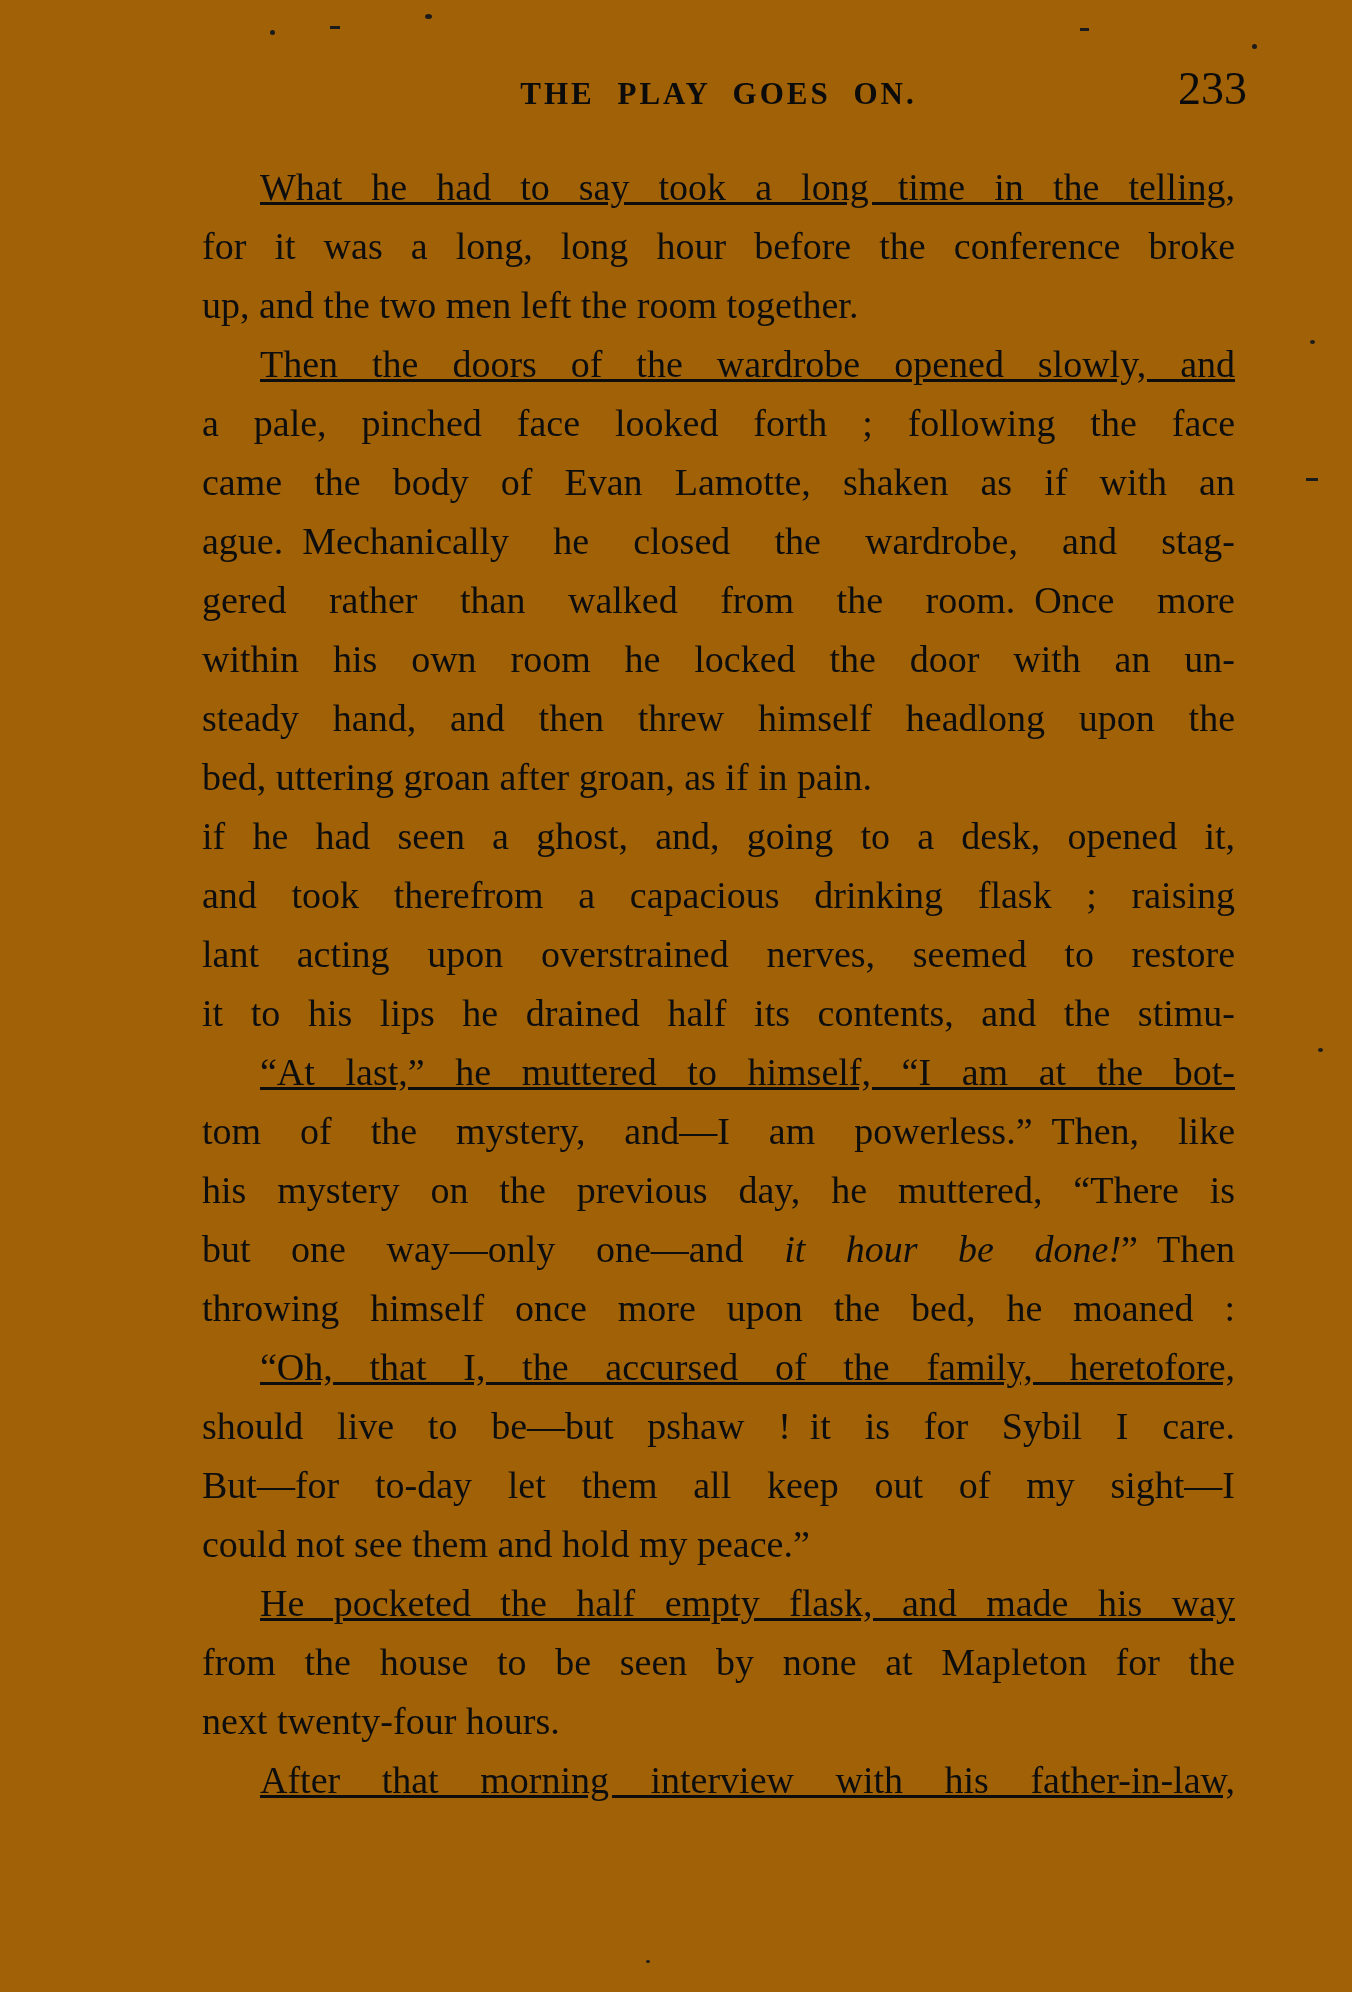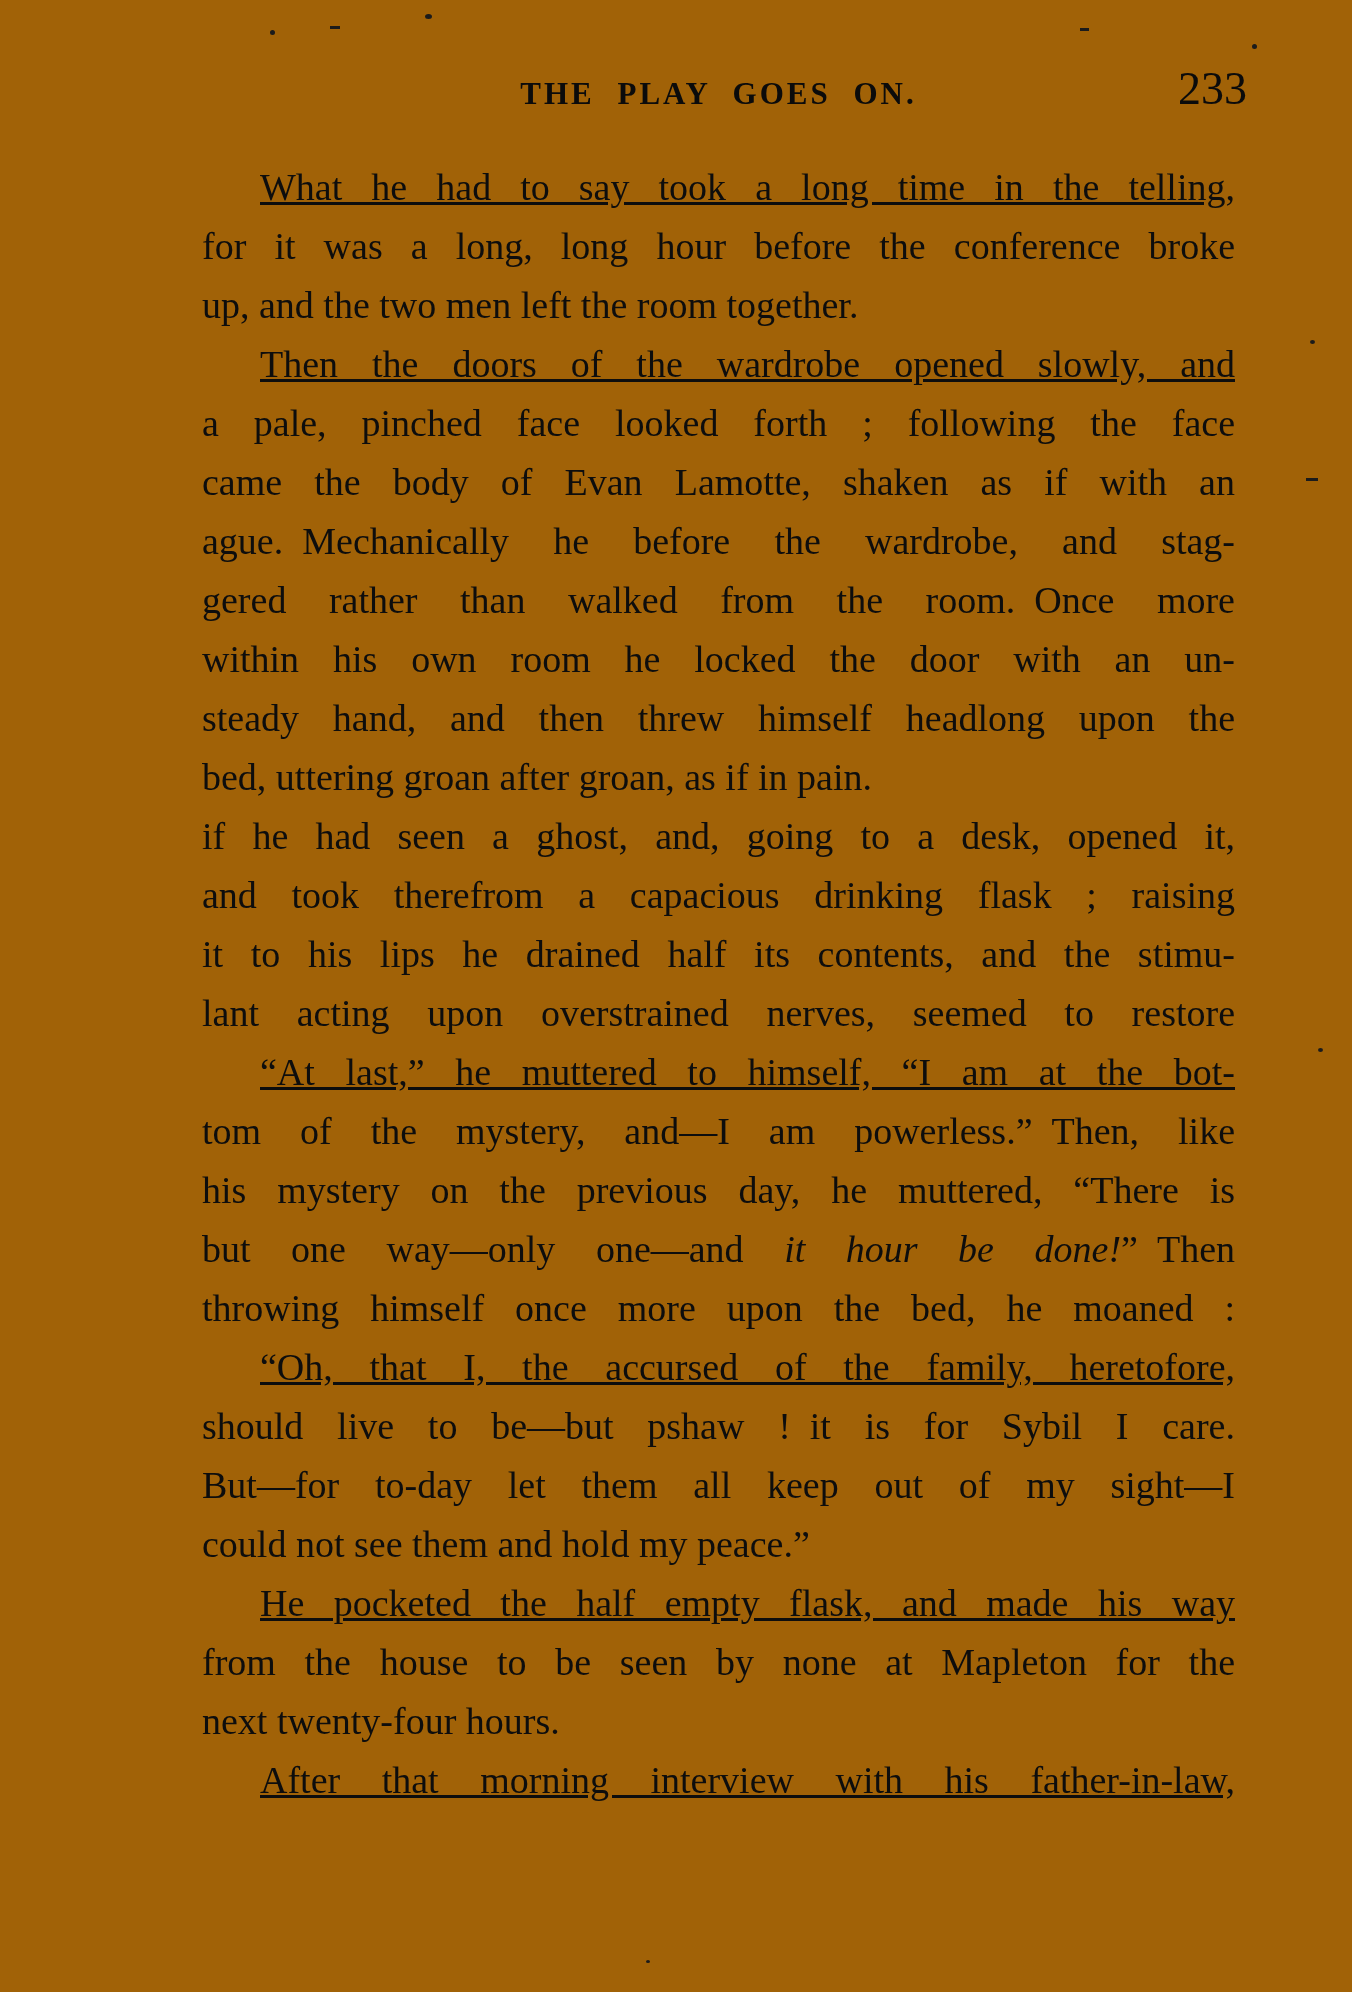--- a/index.html
+++ b/index.html
@@ -68,29 +68,29 @@
     <span class="head-title">THE PLAY GOES ON.</span>
     <span class="page-num">233</span>
   </div>
   <div class="text-block">
       <div class="line indent"><span>What he had to say took a long time in the telling,</span></div>
       <div class="line"><span>for it was a long, long hour before the conference broke</span></div>
       <div class="line flush"><span>up, and the two men left the room together.</span></div>
       <div class="line indent"><span>Then the doors of the wardrobe opened slowly, and</span></div>
       <div class="line"><span>a pale, pinched face looked forth ; following the face</span></div>
       <div class="line"><span>came the body of Evan Lamotte, shaken as if with an</span></div>
-      <div class="line"><span>ague. Mechanically he before the wardrobe, and stag-</span></div>
+      <div class="line"><span>ague. Mechanically he closed the wardrobe, and stag-</span></div>
       <div class="line"><span>gered rather than walked from the room. Once more</span></div>
       <div class="line"><span>within his own room he locked the door with an un-</span></div>
       <div class="line"><span>steady hand, and then threw himself headlong upon the</span></div>
       <div class="line flush"><span>bed, uttering groan after groan, as if in pain.</span></div>
       <div class="line"><span>if he had seen a ghost, and, going to a desk, opened it,</span></div>
       <div class="line"><span>and took therefrom a capacious drinking flask ; raising</span></div>
+      <div class="line"><span>lant acting upon overstrained nerves, seemed to restore</span></div>
       <div class="line"><span>it to his lips he drained half its contents, and the stimu-</span></div>
-      <div class="line"><span>lant acting upon overstrained nerves, seemed to restore</span></div>
       <div class="line indent"><span>“At last,” he muttered to himself, “I am at the bot-</span></div>
       <div class="line"><span>tom of the mystery, and—I am powerless.” Then, like</span></div>
       <div class="line"><span>his mystery on the previous day, he muttered, “There is</span></div>
       <div class="line"><span>but one way—only one—and </span><span class="ital">it hour be done!</span><span>” Then</span></div>
       <div class="line"><span>throwing himself once more upon the bed, he moaned :</span></div>
       <div class="line indent"><span>“Oh, that I, the accursed of the family, heretofore,</span></div>
       <div class="line"><span>should live to be—but pshaw ! it is for Sybil I care.</span></div>
       <div class="line"><span>But—for to-day let them all keep out of my sight—I</span></div>
       <div class="line flush"><span>could not see them and hold my peace.”</span></div>
       <div class="line indent"><span>He pocketed the half empty flask, and made his way</span></div>

